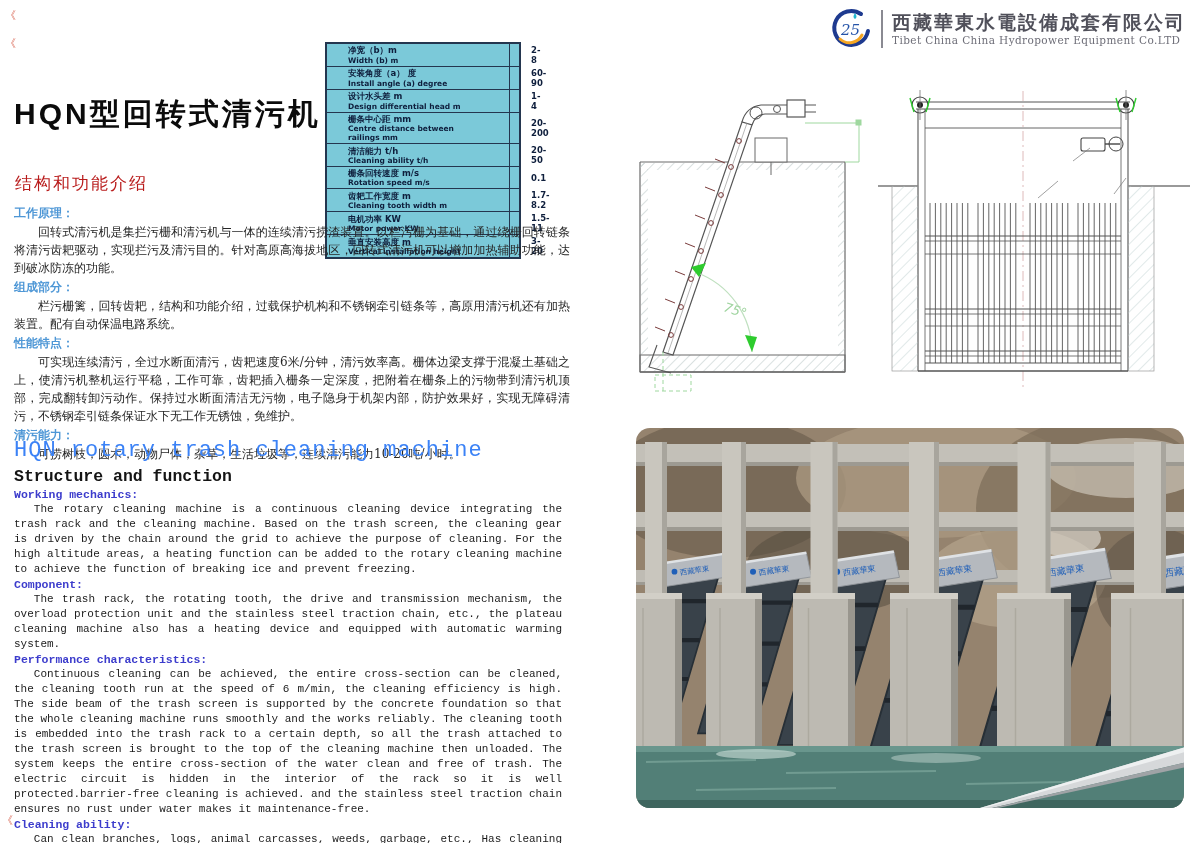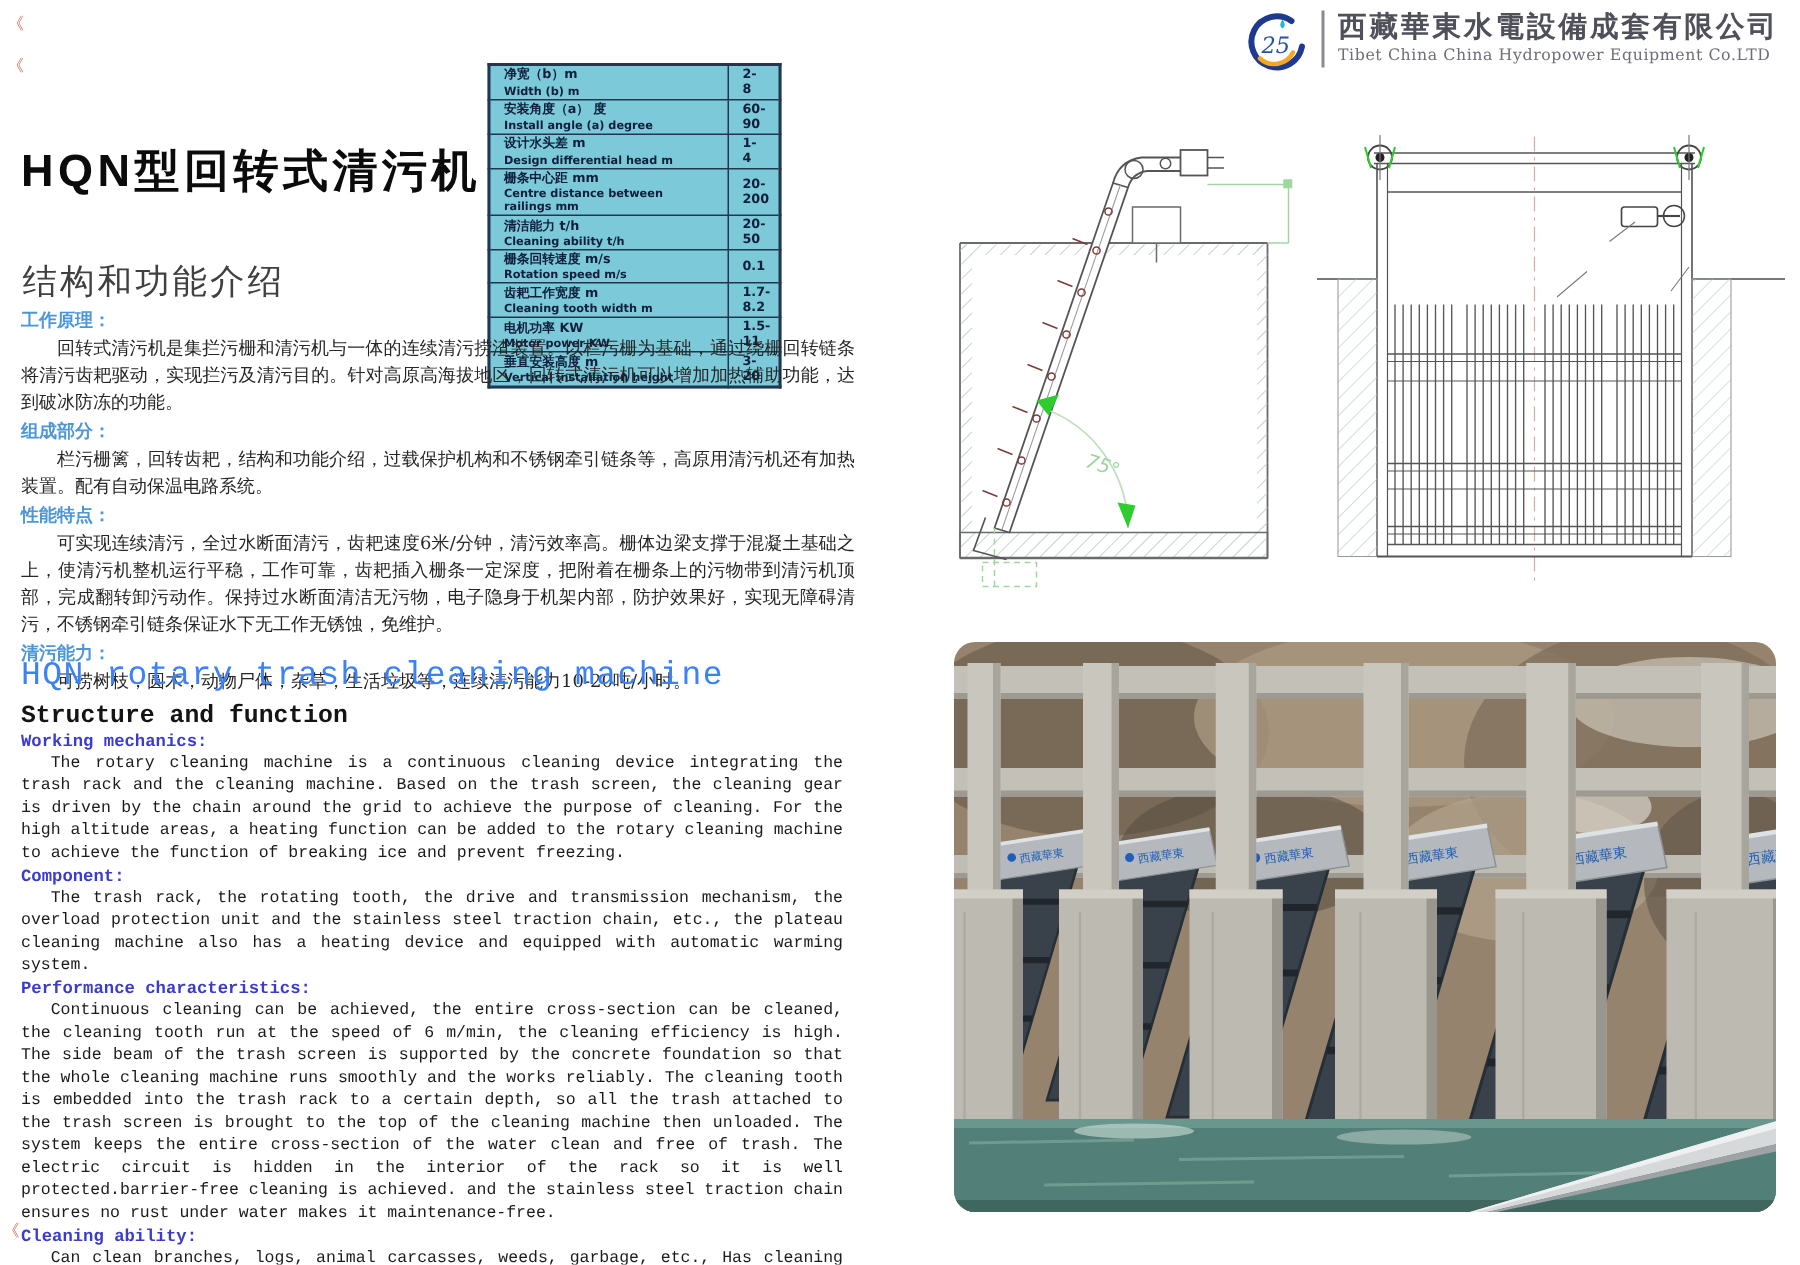--- a/index.html
+++ b/index.html
@@ -8,37 +8,37 @@
     width:1200px;height:843px;position:relative;background:#ffffff;overflow:hidden;
     font-family:"DejaVu Sans", sans-serif;color:#1c1c1c;
   }
   
   .red-mark{position:absolute;color:#d0452f;font-size:11px;line-height:1;opacity:.85;}
   .red-mark.m1{left:5px;top:10px;}
   .red-mark.m2{left:5px;top:38px;}
   .red-mark.m3{left:2px;top:815px;}
 
   
-  .header{position:absolute;top:7px;right:14px;display:flex;gap:9px;}
+  .header{position:absolute;top:7px;right:14px;display:flex;align-items:center;gap:9px;}
   .logo-icon{width:44px;height:44px;flex:0 0 auto;}
   .logo-divider{width:2px;height:38px;background:#8a8a92;}
   .company-names{display:flex;flex-direction:column;line-height:1.25;}
   .company-cn{font-family:"DejaVu Serif", serif;font-size:19px;font-weight:700;color:#50505a;letter-spacing:2px;}
   .company-en{font-family:"DejaVu Serif", serif;font-size:10.5px;color:#6e6e78;letter-spacing:.4px;}
 
   
   .main-title-cn{position:absolute;left:14px;top:94px;font-family:Liberation Sans, sans-serif;
     font-size:30px;font-weight:700;color:#0b0b0b;letter-spacing:3px;}
   .section-title-cn{position:absolute;left:15px;top:172px;font-family:Liberation Serif, serif;
-    font-size:23px;color:#404040;letter-spacing:2px;}
+    font-size:17px;color:#b91c1c;letter-spacing:2px;}
 
   
   .spec-table{position:absolute;left:325px;top:42px;width:196px;border-collapse:collapse;
     background:#7bc9d9;border:2px solid #24364f;table-layout:fixed;}
-  .spec-table td{border:1px solid #24364f;padding:1px 9px;vertical-align:middle;}
+  .spec-table td{border:1px solid #24364f;padding:1px 21px;vertical-align:middle;}
   .spec-label{width:140px;}
   .spec-cn{font-size:8.5px;font-weight:700;color:#0e1e3c;line-height:1.2;display:block;}
   .spec-en{font-size:7.5px;font-weight:700;color:#0e1e3c;line-height:1.2;display:block;}
   .spec-val{font-size:8.5px;font-weight:700;color:#0e1e3c;text-align:left;}
 
   
   .cn-block{position:absolute;left:14px;top:203px;width:556px;}
   .cn-heading{color:#4e97d6;font-size:12px;font-weight:700;margin:1px 0 1px;line-height:18px;}
   .cn-body{font-family:"DejaVu Serif", serif;font-size:12px;color:#262626;line-height:18px;
     text-indent:2em;margin:0;text-align:justify;}

